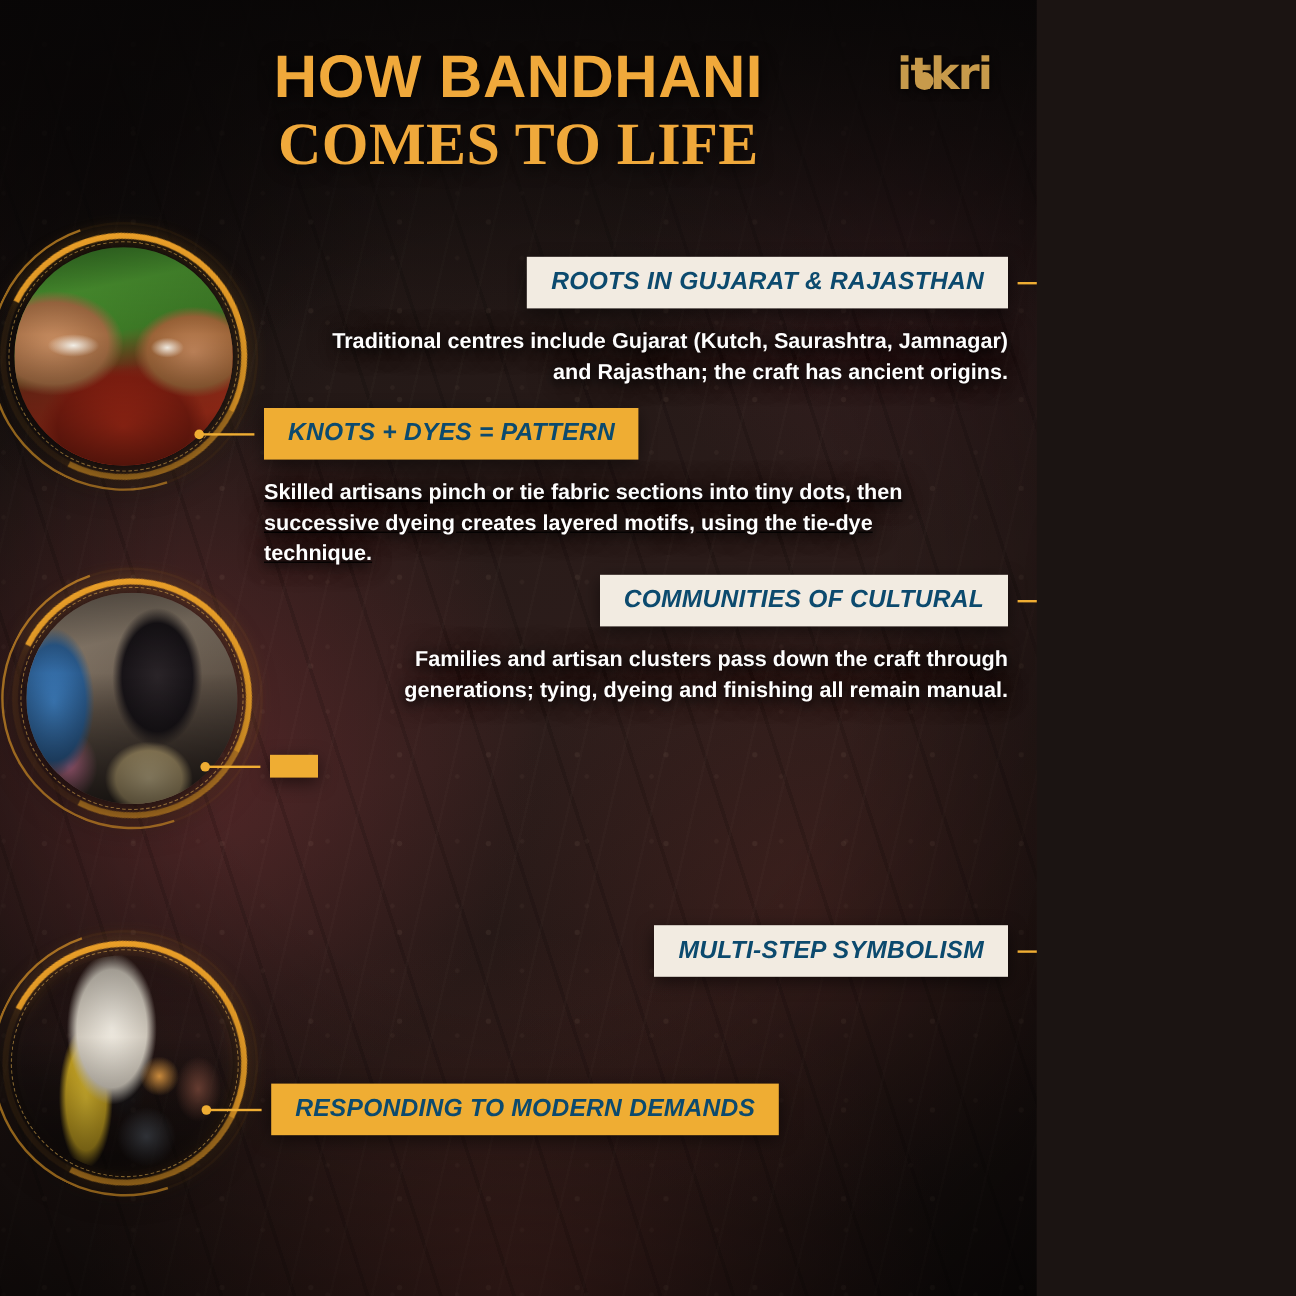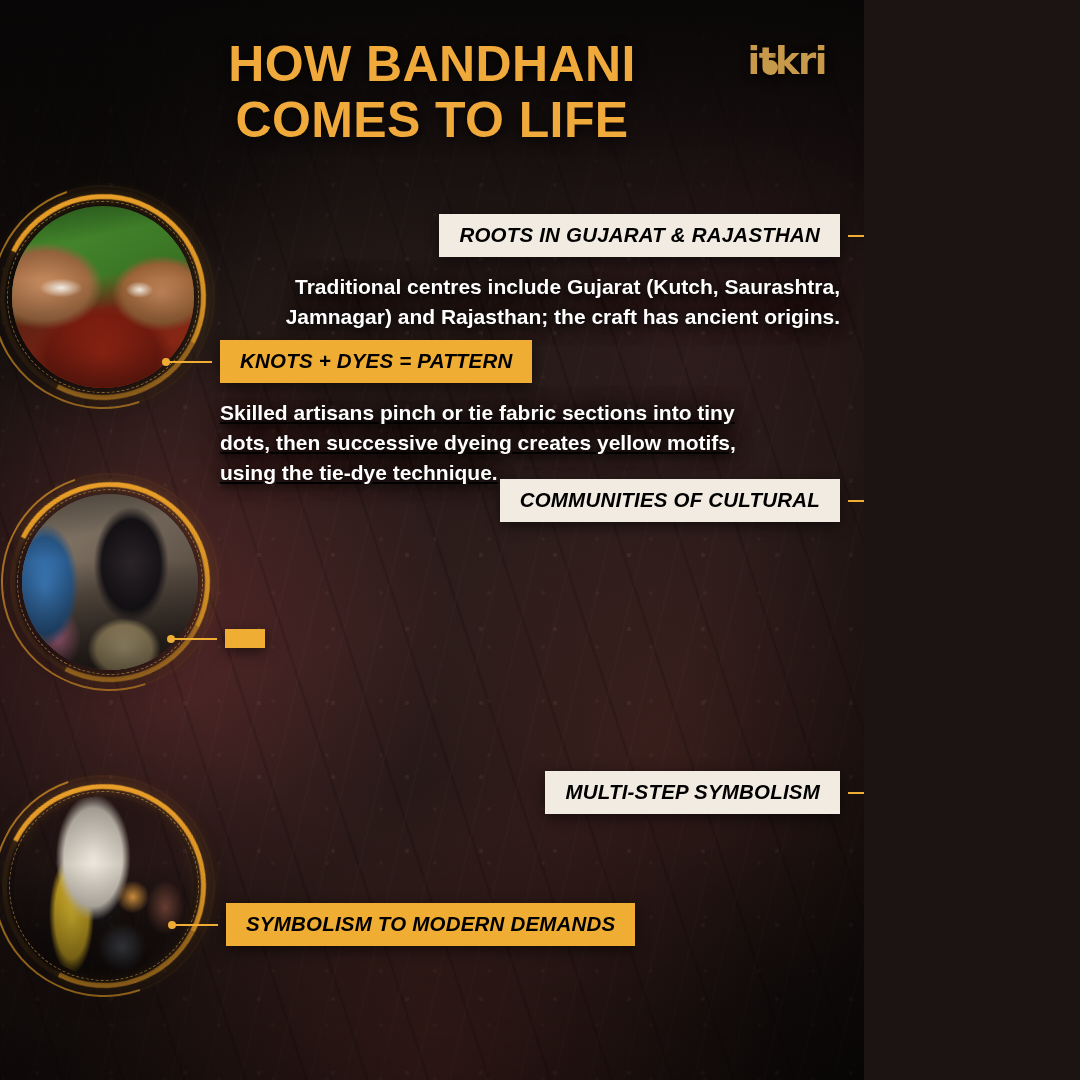--- a/index.html
+++ b/index.html
@@ -46,21 +46,21 @@
 
   
   .title {
     position:absolute; left:0; right:0; top:36px;
     text-align:center; z-index:30;
     color:#F0A93B;
     font-size:50px; font-weight:900; line-height:1.12;
     letter-spacing:.4px;
     text-shadow:0 3px 14px rgba(0,0,0,.85);
   }
-  .title .l2 { display:block; }
+  .title .l2 { display:block;font-family:Liberation Serif, serif; }
 
   .logo {
     position:absolute; right:38px; top:40px; z-index:40;
     font-size:37px; font-weight:800; letter-spacing:-1.5px;
     color:#C79A4B;
     font-family:"DejaVu Sans", sans-serif;
     text-shadow:0 2px 8px rgba(0,0,0,.8);
   }
   .logo .dot {
     display:inline-block; width:15px; height:15px; border-radius:50%;
@@ -163,21 +163,21 @@
      linear-gradient(180deg, rgba(0,0,0,.26) 0%, rgba(0,0,0,0) 38%, rgba(0,0,0,.50) 100%);}
 
   
   .row { position:absolute; z-index:20; }
 
   .banner {
     display:inline-block; position:relative;
     padding:9px 20px 10px;
     font-size:20.5px; font-weight:900; font-style:italic;
     letter-spacing:.2px; white-space:nowrap;
-    color:#000000;
+    color:#0c4a6e;
     box-shadow:0 4px 14px rgba(0,0,0,.55);
   }
   .banner.cream { background:#F2EBE1; }
   .banner.gold  { background:#EFAD33; }
 
   .connector {
     position:absolute; top:50%; height:2px; width:46px;
     background:#EFAD33; transform:translateY(-50%);
   }
   .connector.right { left:100%; margin-left:8px; }
@@ -185,21 +185,21 @@
   .connector::after {
     content:""; position:absolute; top:-3px; width:8px; height:8px;
     border-radius:50%; background:#EFAD33;
   }
   .connector.right::after { right:-4px; }
   .connector.left::after  { left:-4px; }
 
   .body-text {
     margin-top:15px;
     color:#FFFFFF;
-    font-size:21px; font-weight:700; line-height:1.42;
+    font-size:18px; font-weight:700; line-height:1.42;
     text-shadow:0 2px 9px rgba(0,0,0,.92), 0 0 22px rgba(0,0,0,.6);
   }
   .align-right .body-text { text-align:right; }
   .align-left  .body-text { text-align:left; }
   .align-right { text-align:right; }
   .align-left  { text-align:left;text-decoration:underline; }
 </style>
 </head>
 <body>
 
@@ -292,43 +292,44 @@
       <span class="connector right"></span>
     </div>
     <p class="body-text">Traditional centres include Gujarat (Kutch, Saurashtra, Jamnagar) and Rajasthan; the craft has ancient origins.</p>
   </div>
 
   <div class="row align-left" style="left:220px; top:340px; width:545px;">
     <div class="banner gold">
       <span class="connector left"></span>
       <span>KNOTS + DYES = PATTERN</span>
     </div>
-    <p class="body-text">Skilled artisans pinch or tie fabric sections into tiny dots, then successive dyeing creates yellow motifs, using the tie-dye technique.</p>
+    <p class="body-text">Skilled artisans pinch or tie fabric sections into tiny dots, then successive dyeing creates layered motifs, using the tie-dye technique.</p>
   </div>
 
   <div class="row align-right" style="left:235px; top:479px; width:605px;">
     <div class="banner cream">
       <span>COMMUNITIES OF CULTURAL</span>
       <span class="connector right"></span>
     </div>
+    <p class="body-text">Families and artisan clusters pass down the craft through generations; tying, dyeing and finishing all remain manual.</p>
   </div>
 
   <div class="row align-left" style="left:225px; top:629px; width:560px;">
     <div class="banner gold">
       <span class="connector left"></span>
     </div>
   </div>
 
   <div class="row align-right" style="left:310px; top:771px; width:530px;">
     <div class="banner cream">
       <span>MULTI-STEP SYMBOLISM</span>
       <span class="connector right"></span>
     </div>
   </div>
 
   <div class="row align-left" style="left:226px; top:903px; width:560px;">
     <div class="banner gold">
       <span class="connector left"></span>
-      <span>SYMBOLISM TO MODERN DEMANDS</span>
+      <span>RESPONDING TO MODERN DEMANDS</span>
     </div>
   </div>
 
 </div>
 
 </body></html>

